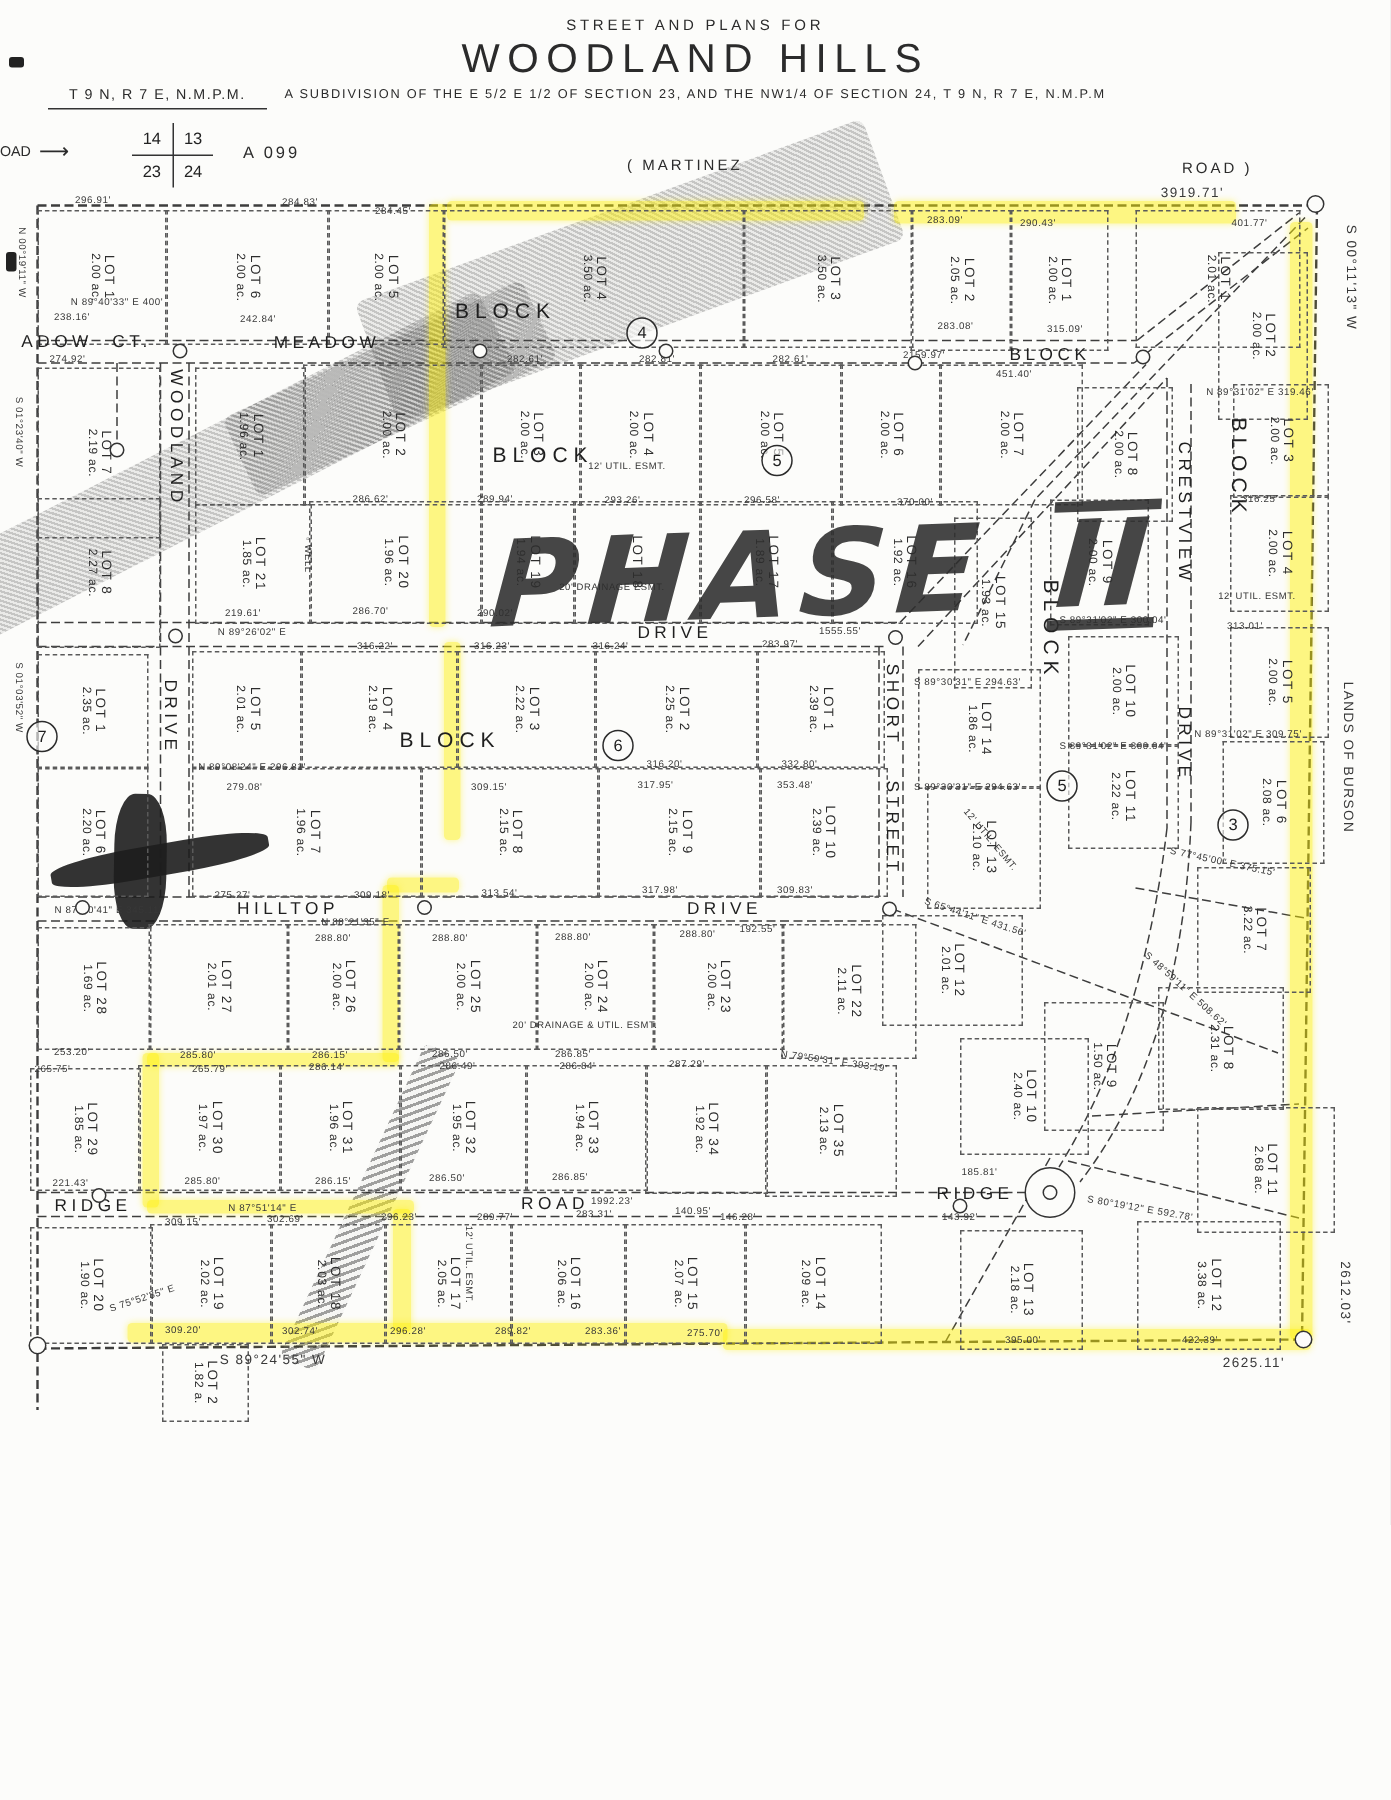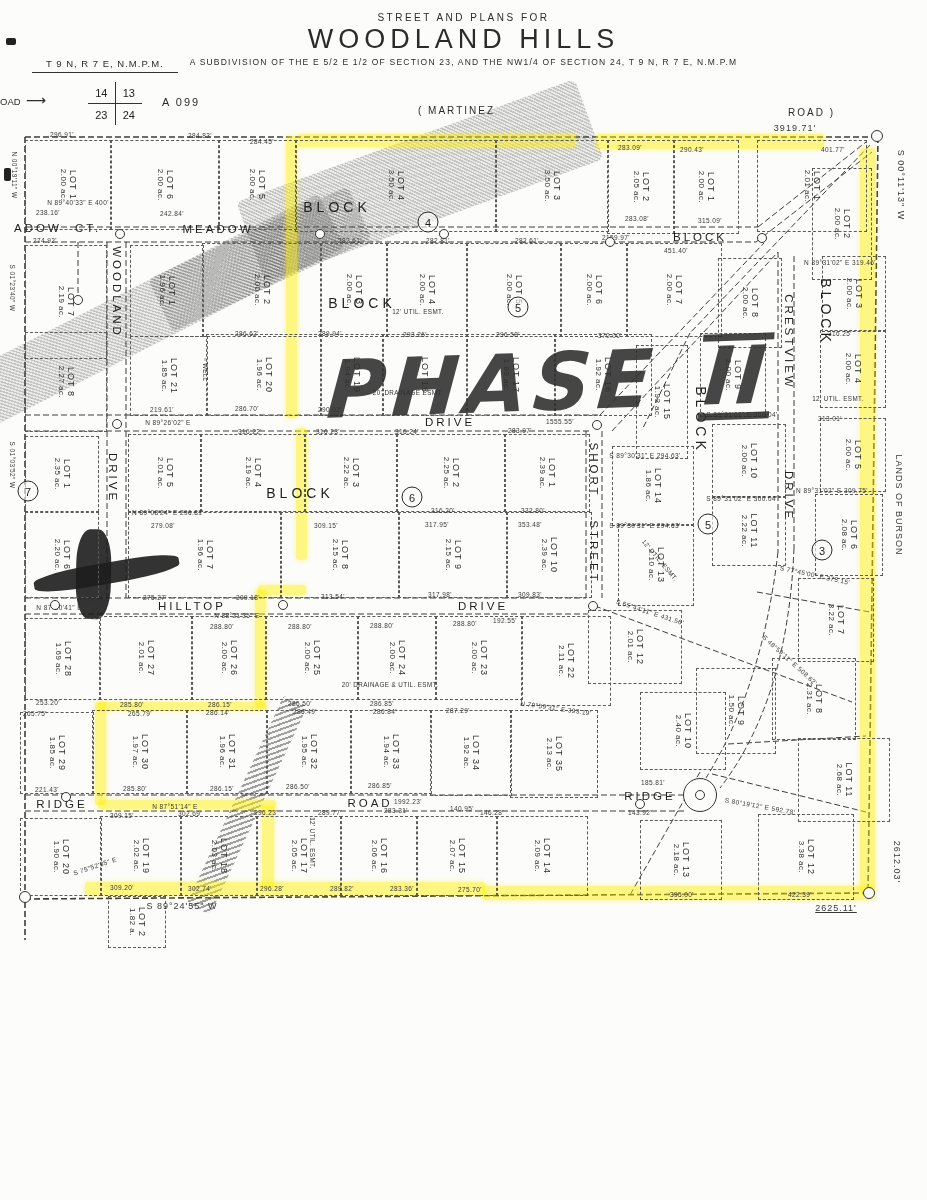--- a/index.html
+++ b/index.html
@@ -732,21 +732,21 @@
       <div class="note" style="left: 838px; top: 398px; transform: translate(-50%, -50%);">12' UTIL. ESMT.</div>
       <div class="note" style="left: 660px; top: 560px; transform: translate(-50%, -50%) rotate(50deg);">12' UTIL. ESMT.</div>
       <div class="note" style="left: 312px; top: 843px; transform: translate(-50%, -50%) rotate(90deg);">12' UTIL. ESMT.</div>
       <div class="note" style="left: 408px; top: 392px; transform: translate(-50%, -50%);">20' DRAINAGE ESMT.</div>
       <div class="note" style="left: 390px; top: 684px; transform: translate(-50%, -50%);">20' DRAINAGE &amp; UTIL. ESMT.</div>
       <div class="note" style="left: 205px; top: 370px; transform: translate(-50%, -50%) rotate(90deg);">▫ WELL</div>
       <div class="dim" style="font-size: 9px; letter-spacing: 1px; left: 795px; top: 128px; transform: translate(-50%, -50%);">3919.71'</div>
       <div class="dim" style="font-size: 9px; letter-spacing: 1px; left: 901px; top: 185px; transform: translate(-50%, -50%) rotate(90deg);">S 00°11'13" W</div>
       <div class="dim" style="font-size: 9px; letter-spacing: 1px; left: 897px; top: 862px; transform: translate(-50%, -50%) rotate(90deg);">2612.03'</div>
       <div class="dim" style="font-size: 9px; letter-spacing: 1px; left: 182px; top: 906px; transform: translate(-50%, -50%);">S 89°24'55" W</div>
-      <div class="dim" style="font-size: 9px; letter-spacing: 1px; left: 836px; top: 908px; transform: translate(-50%, -50%); text-decoration: underline;">2625.11'</div>
+      <div class="dim" style="font-size: 9px; letter-spacing: 1px; left: 836px; top: 908px; transform: translate(-50%, -50%);">2625.11'</div>
       <div class="dim" style="font-size: 9px; letter-spacing: 1px; left: 899px; top: 505px; transform: translate(-50%, -50%) rotate(90deg);">LANDS OF BURSON</div>
       <div class="node" style="height: 10px; width: 10px; left: 877px; top: 136px;"></div>
       <div class="node" style="height: 32px; width: 32px; left: 700px; top: 795px;"></div>
       <div class="node" style="height: 8px; width: 8px; left: 700px; top: 795px;"></div>
       <div class="node" style="height: 8px; width: 8px; left: 120px; top: 234px;"></div>
       <div class="node" style="height: 8px; width: 8px; left: 320px; top: 234px;"></div>
       <div class="node" style="height: 8px; width: 8px; left: 444px; top: 234px;"></div>
       <div class="node" style="height: 8px; width: 8px; left: 610px; top: 242px;"></div>
       <div class="node" style="height: 8px; width: 8px; left: 762px; top: 238px;"></div>
       <div class="node" style="height: 8px; width: 8px; left: 117px; top: 424px;"></div>

